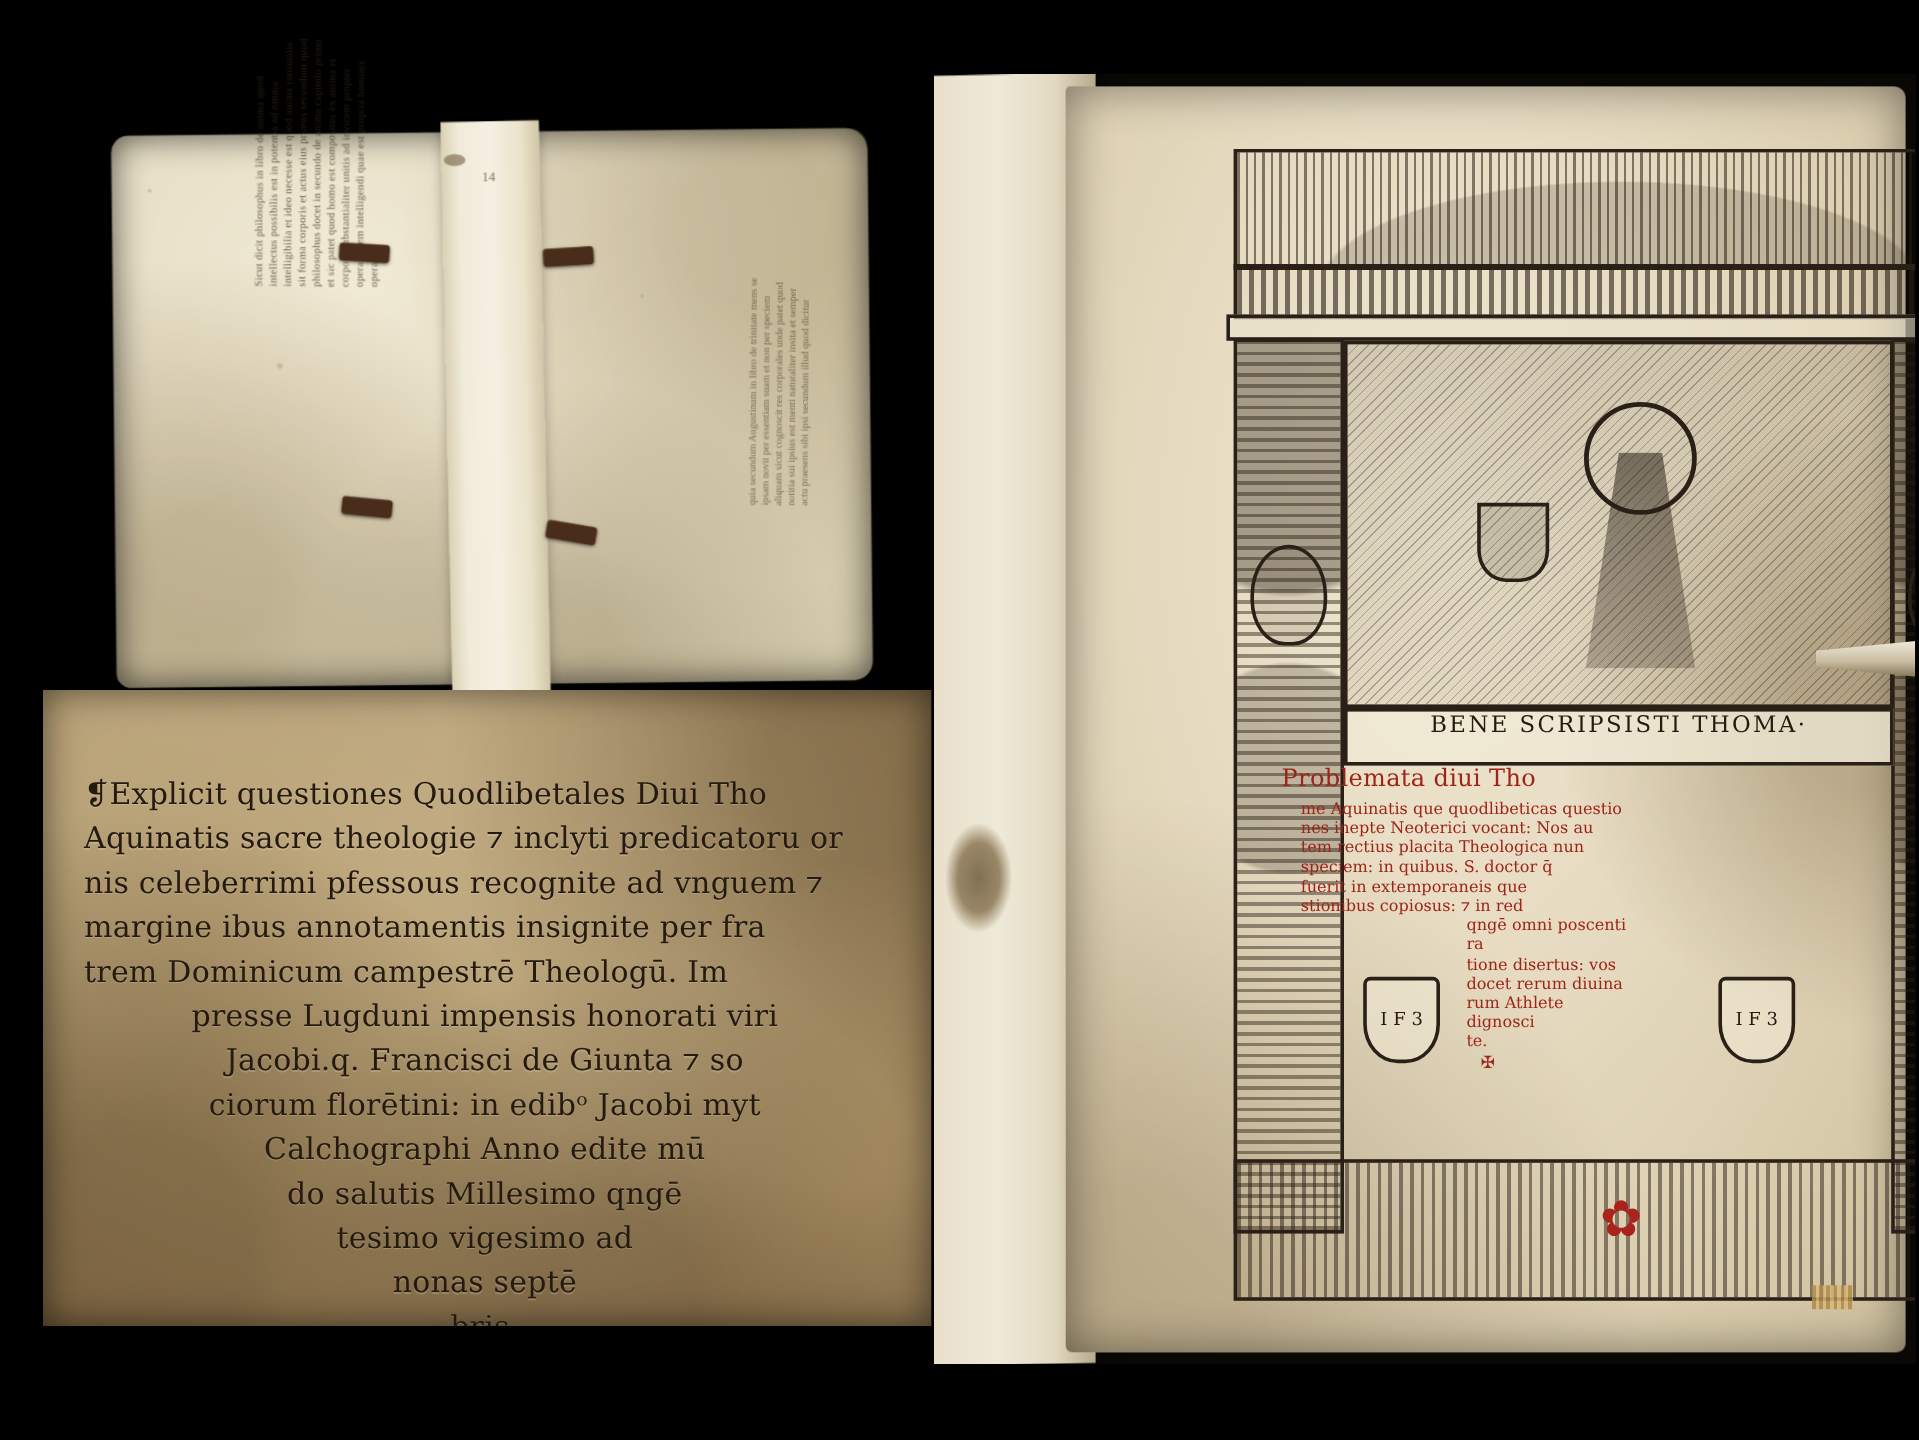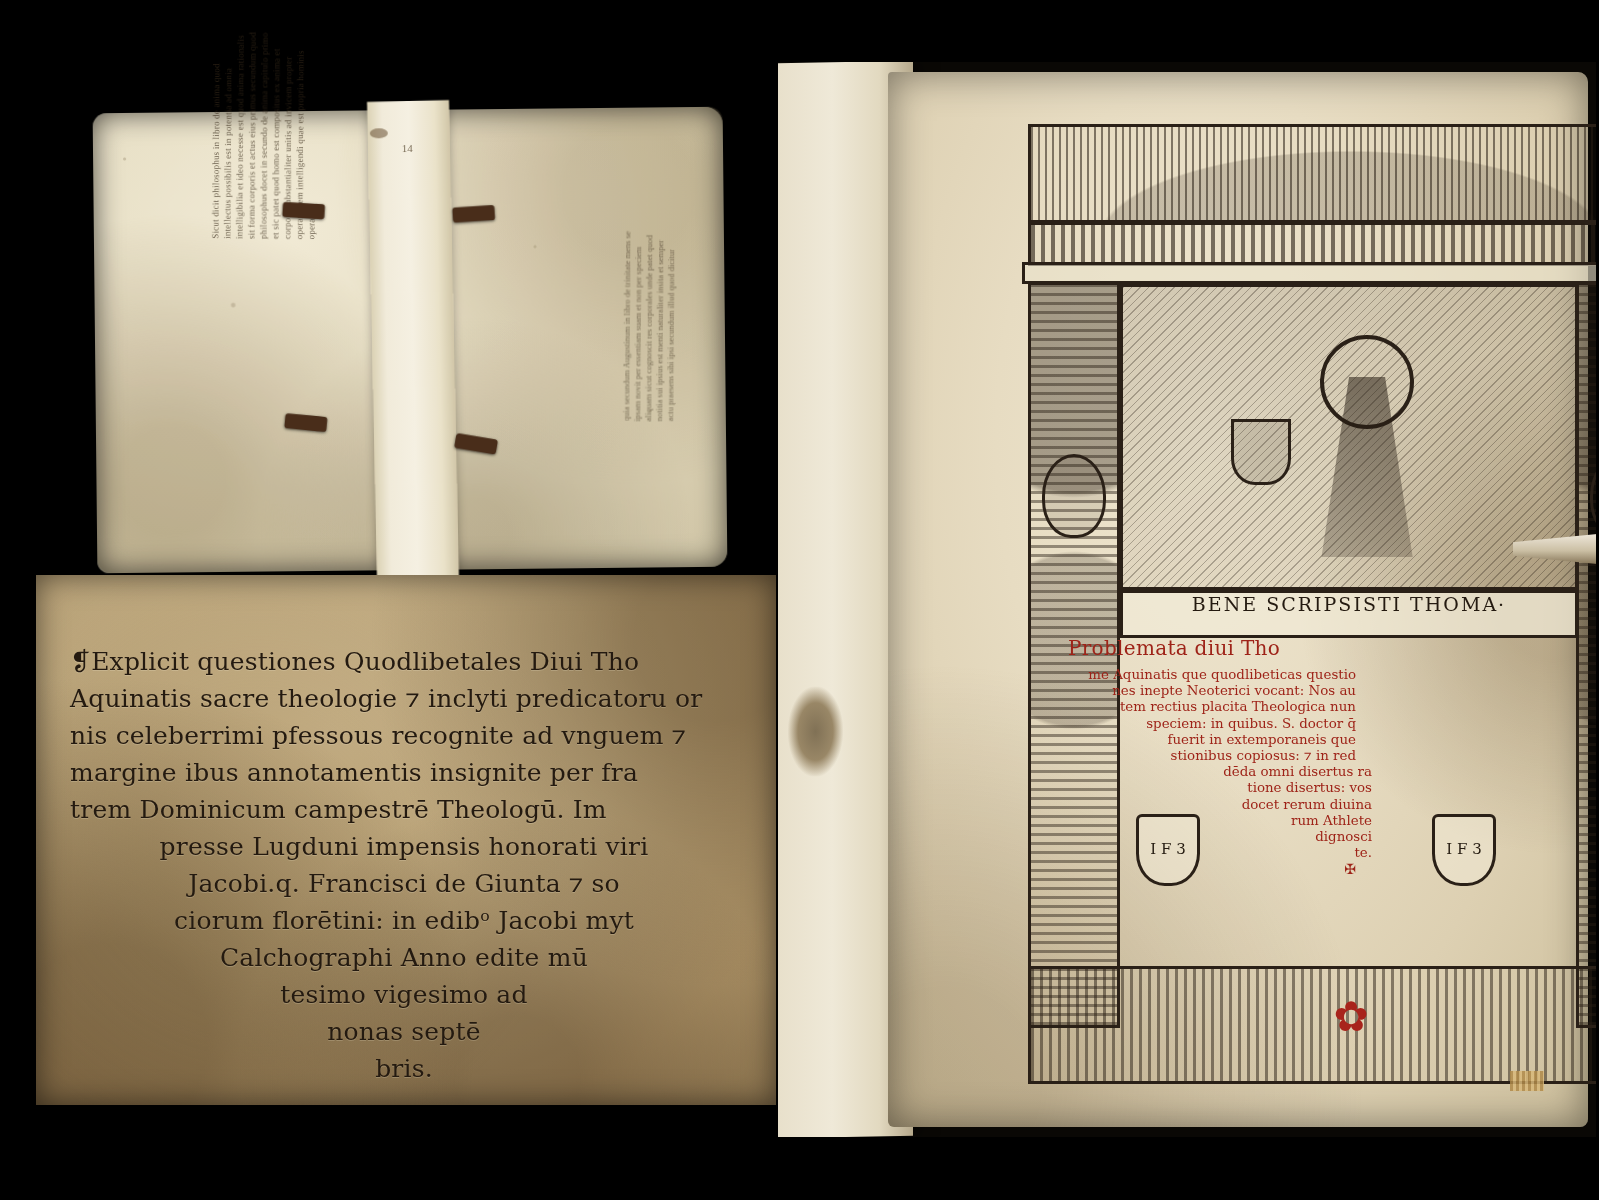--- a/index.html
+++ b/index.html
@@ -224,21 +224,21 @@
     position:absolute;left:180px;top:560px;width:420px;color:#2a2017;z-index:5;
   }
   .title-red{
     font-family:"DejaVu Serif",serif;font-size:20px;line-height:33px;color:#9e2318;
     letter-spacing:.3px;margin-bottom:2px;white-space:nowrap;
   }
   .blurb{
     font-family:"DejaVu Serif",serif;font-size:13.4px;line-height:16.2px;color:#9e2318;
     width:272px;margin-left:16px;
   }
-  .blurb .l{display:block;text-align:right;}
+  .blurb .l{display:block;}
   .blurb-tail{margin-left:138px;width:150px;}
   .tiny-cross{color:#9e2318;font-size:14px;margin-left:150px;}
 </style>
 </head>
 <body>
 
 <div class="stage">
 
   <div class="panel-binding">
     <div class="vellum">
@@ -259,20 +259,21 @@
     <div class="colophon-text">
       <span class="ln">❡Explicit questiones Quodlibetales Diui Tho</span>
       <span class="ln">Aquinatis sacre theologie ⁊ inclyti predicatoru or</span>
       <span class="ln">nis celeberrimi pfessous recognite ad vnguem ⁊</span>
       <span class="ln">margine ibus annotamentis insignite per fra</span>
       <span class="ln">trem Dominicum campestrē Theologū. Im</span>
       <span class="ln ctr">presse Lugduni impensis honorati viri</span>
       <span class="ln ctr">Jacobi.q. Francisci de Giunta ⁊ so</span>
       <span class="ln ctr">ciorum florētini: in edibᵒ Jacobi myt</span>
       <span class="ln ctr">Calchographi Anno edite mū</span>
+      <span class="ln ctr">do salutis Millesimo qngē</span>
       <span class="ln ctr">tesimo vigesimo ad</span>
       <span class="ln ctr">nonas septē</span>
       <span class="ln ctr">bris.</span>
 
     </div>
   </div>
 
   <div class="panel-title">
     <div class="flyleaf"></div>
     <div class="leaf">
@@ -310,21 +311,21 @@
 
       <div class="titleblock">
         <div class="title-red">Problemata diui Tho</div>
         <div class="blurb">
           <span class="l">me Aquinatis que quodlibeticas questio</span>
           <span class="l">nes inepte Neoterici vocant: Nos au</span>
           <span class="l">tem rectius placita Theologica nun</span>
           <span class="l">speciem: in quibus. S. doctor q̄</span>
           <span class="l">fuerit in extemporaneis que</span>
           <span class="l">stionibus copiosus: ⁊ in red</span>
-          <span class="l blurb-tail">dēda omni disertus ra</span>
+          <span class="l blurb-tail">qngē omni poscenti ra</span>
           <span class="l blurb-tail">tione disertus: vos</span>
           <span class="l blurb-tail">docet rerum diuina</span>
           <span class="l blurb-tail">rum Athlete</span>
           <span class="l blurb-tail">dignosci</span>
           <span class="l blurb-tail">te.</span>
           <span class="l tiny-cross">✠</span>
         </div>
       </div>
 
       <div class="stamp"></div>

